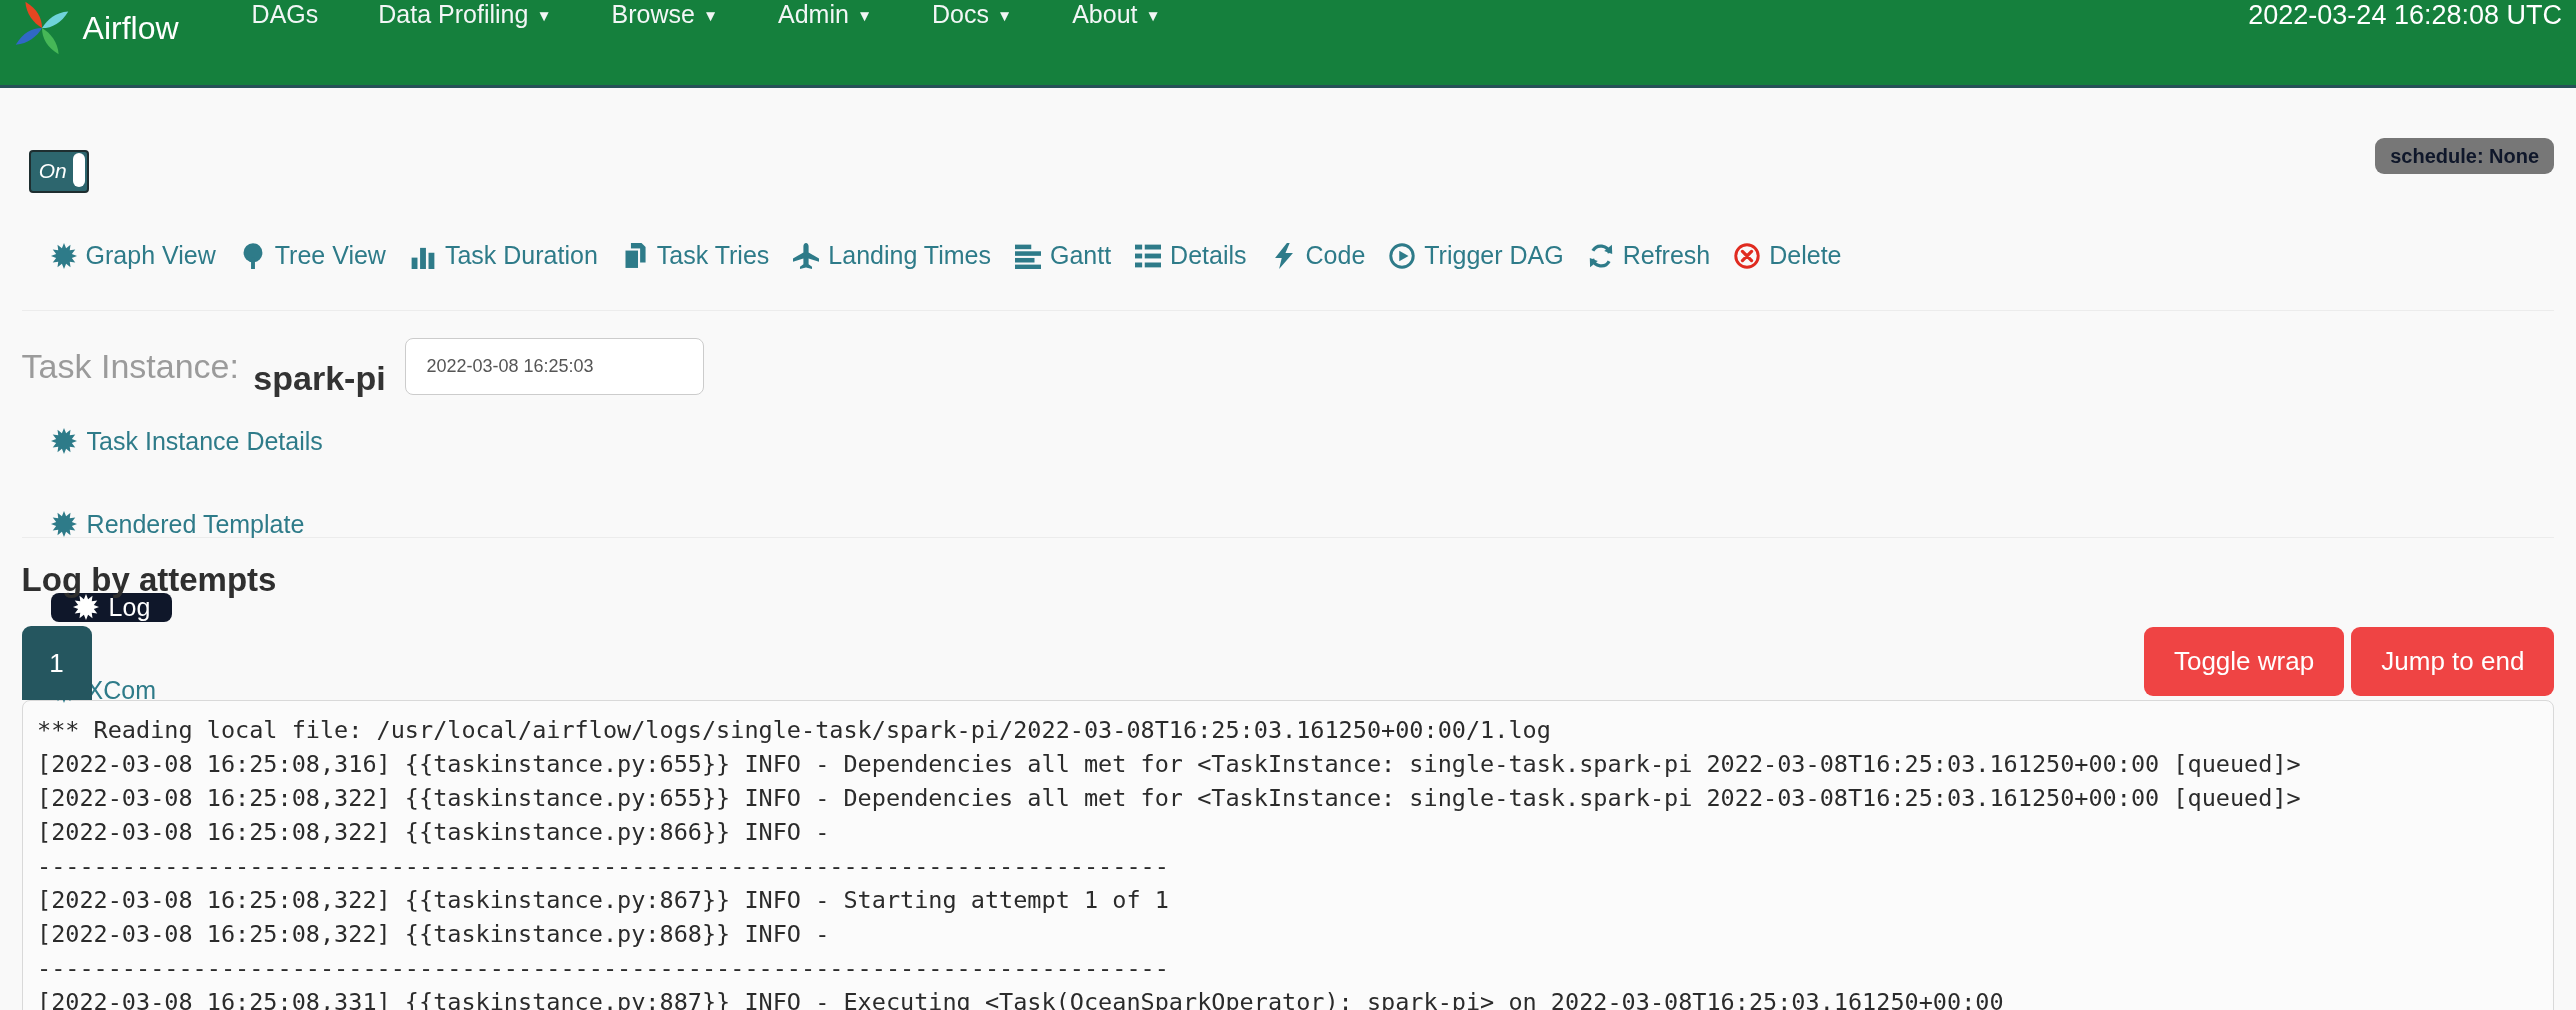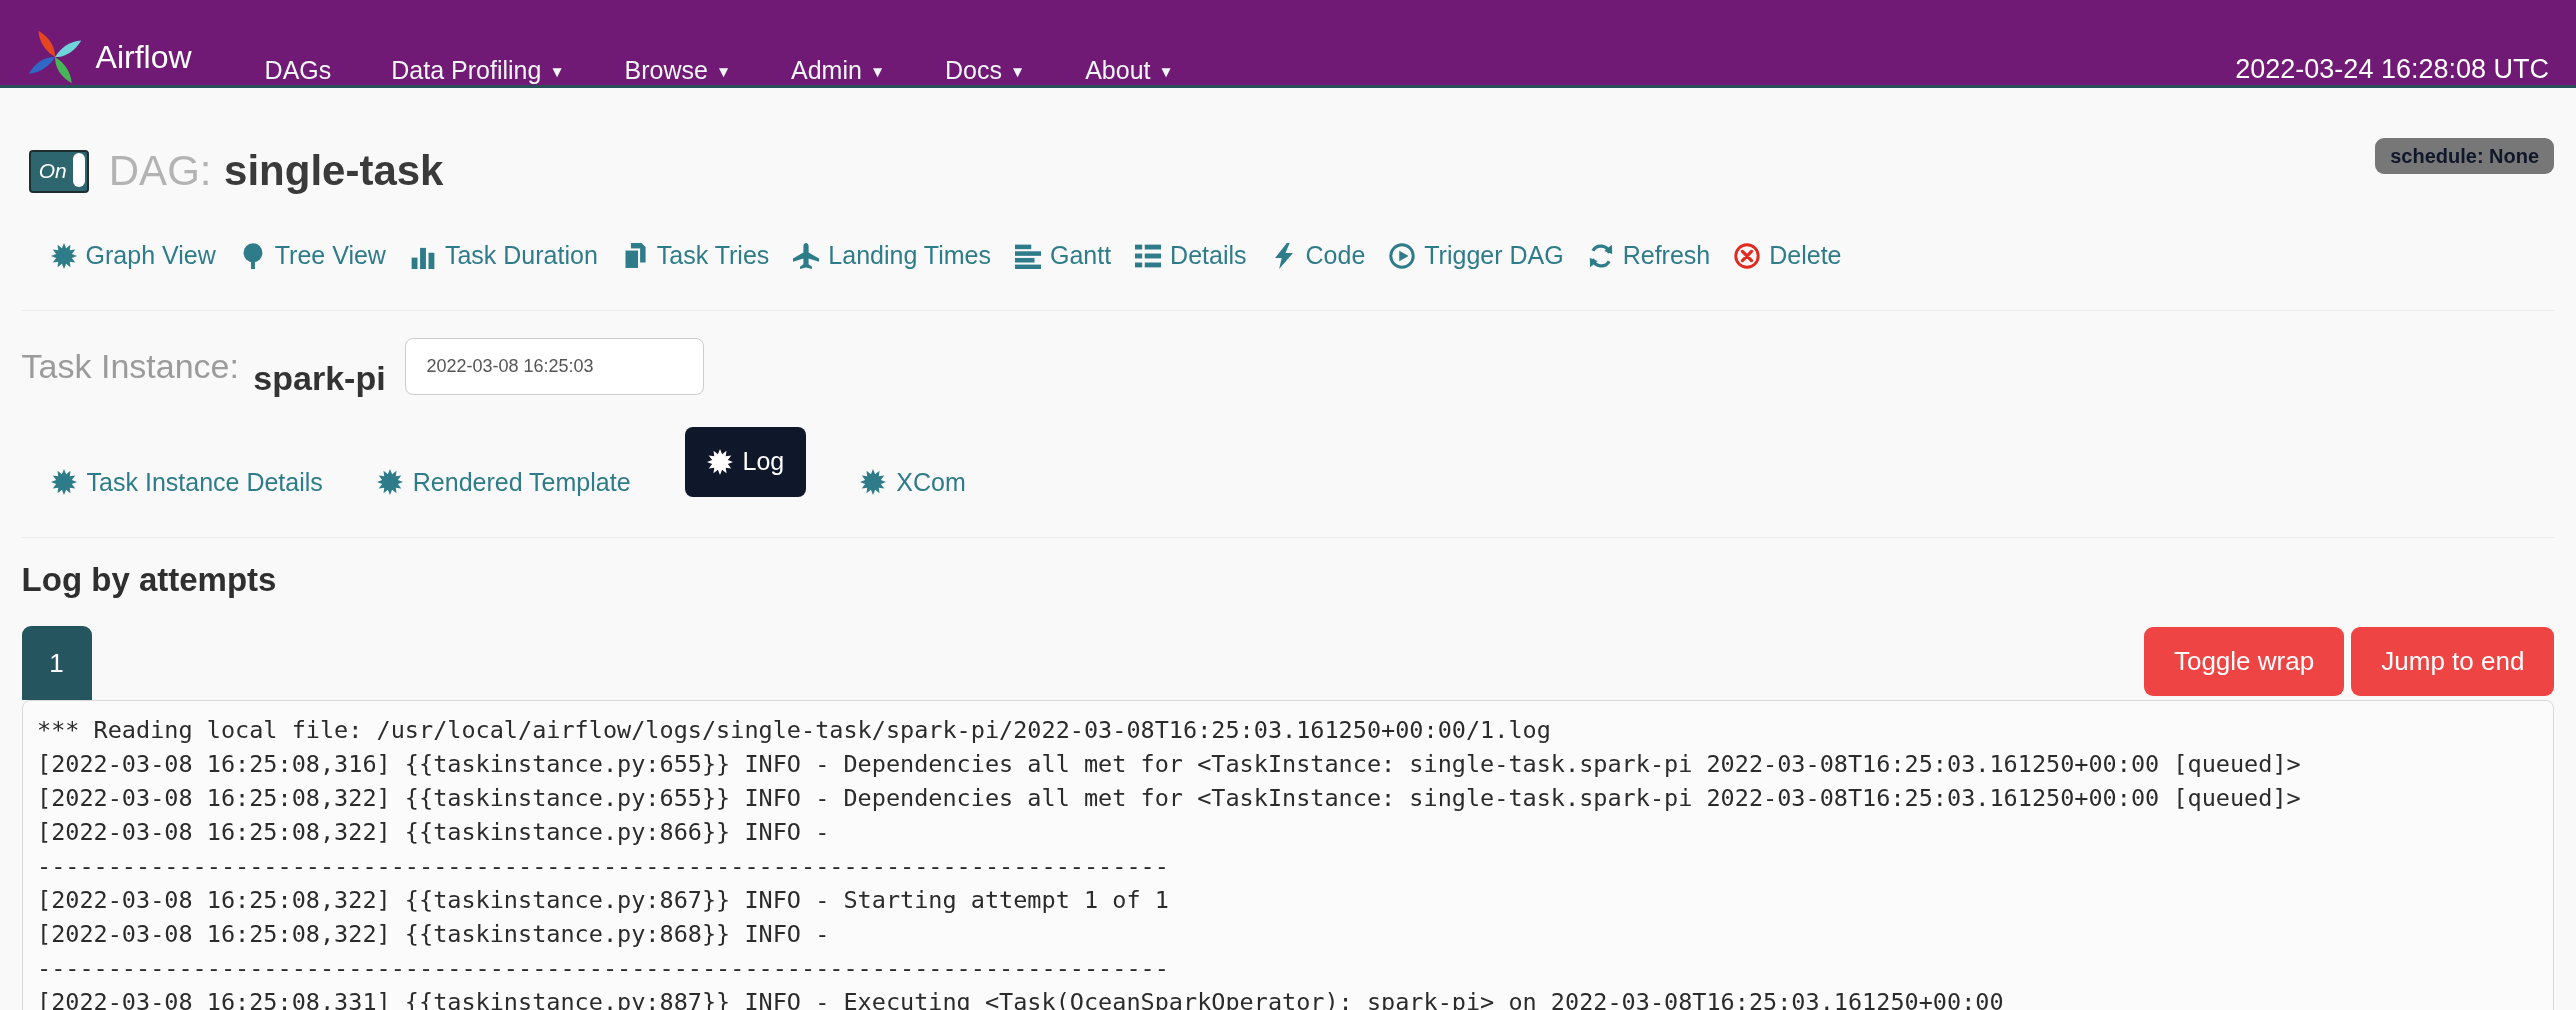--- a/index.html
+++ b/index.html
@@ -1,21 +1,21 @@
 <!DOCTYPE html>
 <html style="font-size:14.4px"><head>
 <meta charset="utf-8">
 <style>
   * { margin:0; padding:0; box-sizing:border-box; }
   html,body { width:2576px; height:1010px; overflow:hidden; background:#f9f9f9;
               font-family:"Liberation Sans", sans-serif; }
 
   
-  .navbar { height:88px; background:#701a75; border-bottom:3.6px solid #265158;
-            display:flex; align-items:flex-end; padding:0 27px; }
+  .navbar { height:88px; background:#15803d; border-bottom:3.6px solid #265158;
+            display:flex; align-items:flex-start; padding:0 14px; }
   .brand { display:flex; align-items:center; gap:12.6px; margin-right:43px; }
   .brand-logo { width:56px; height:56px; }
   .brand-name { color:#ffffff; font-size:32px; font-weight:400; }
   .nav-menu { display:flex; align-items:center; list-style:none; }
   .nav-item { color:#f2f6f6; font-size:25px; padding:0 30px; display:flex;
               align-items:center; gap:8px; cursor:pointer; white-space:nowrap; }
   .caret { font-size:15.3px; color:#f2f6f6; transform:translateY(0.9px); }
   .clock { margin-left:auto; color:#ffffff; font-size:27px; }
 
   .content { padding:0 21.6px; }
@@ -47,22 +47,22 @@
 
   
   .ti-row { display:flex; align-items:center; gap:14.4px; margin:23.5px 0 0 0; }
   .ti-label { font-size:34px; color:#9b9b9b; }
   .ti-name  { font-size:34px; color:#333333; font-weight:700;margin-top:24px; }
   .ti-input { width:299px; height:57px; border:1.8px solid #cccccc; border-radius:8px;
               background:#ffffff; color:#555555; font-size:18px; padding:0 20px;
               font-family:"Liberation Sans", sans-serif; margin-left:5.4px; }
 
   
-  .tabs-row { display:flex; align-items:flex-end; gap:54px; margin:29px 0 0 29px;
-              height:70px; }
+  .tabs-row { display:flex; align-items:flex-start; gap:54px; margin:29px 0 0 29px;
+              height:70px;flex-direction:column; }
   .tab { display:flex; align-items:center; gap:10px; color:#2e7b89; font-size:25px;
          cursor:pointer; white-space:nowrap; }
   .tab.active { background:#0f172a; color:#ffffff; border-radius:8px;
                 padding:0 22px; height:70px; }
 
   .rule2 { margin-top:27px; }
 
   
   .log-heading { font-size:33px; font-weight:700; color:#2f2f2f; margin:23.5px 0 0 0; }
   .attempts-row { display:flex; justify-content:space-between; align-items:flex-end;
@@ -180,24 +180,20 @@
   <span class="clock">2022-03-24 16:28:08 UTC</span>
 </div>
 
 <div class="content">
 
   <div class="dag-header">
     <div class="toggle">
       <span class="toggle-label">On</span>
       <span class="toggle-knob"></span>
     </div>
-    <h1 class="dag-title">
-      <span class="prefix">DAG:</span>
-      <span class="name">single-task</span>
-    </h1>
     <span class="schedule-badge">schedule: None</span>
   </div>
 
   <div class="dag-nav">
     <div class="dag-nav-item">
       <svg class="icn" viewBox="0 0 29 29" width="26" height="26">
           <use href="#star12"></use>
         </svg>
       <span>Graph View</span>
     </div>

